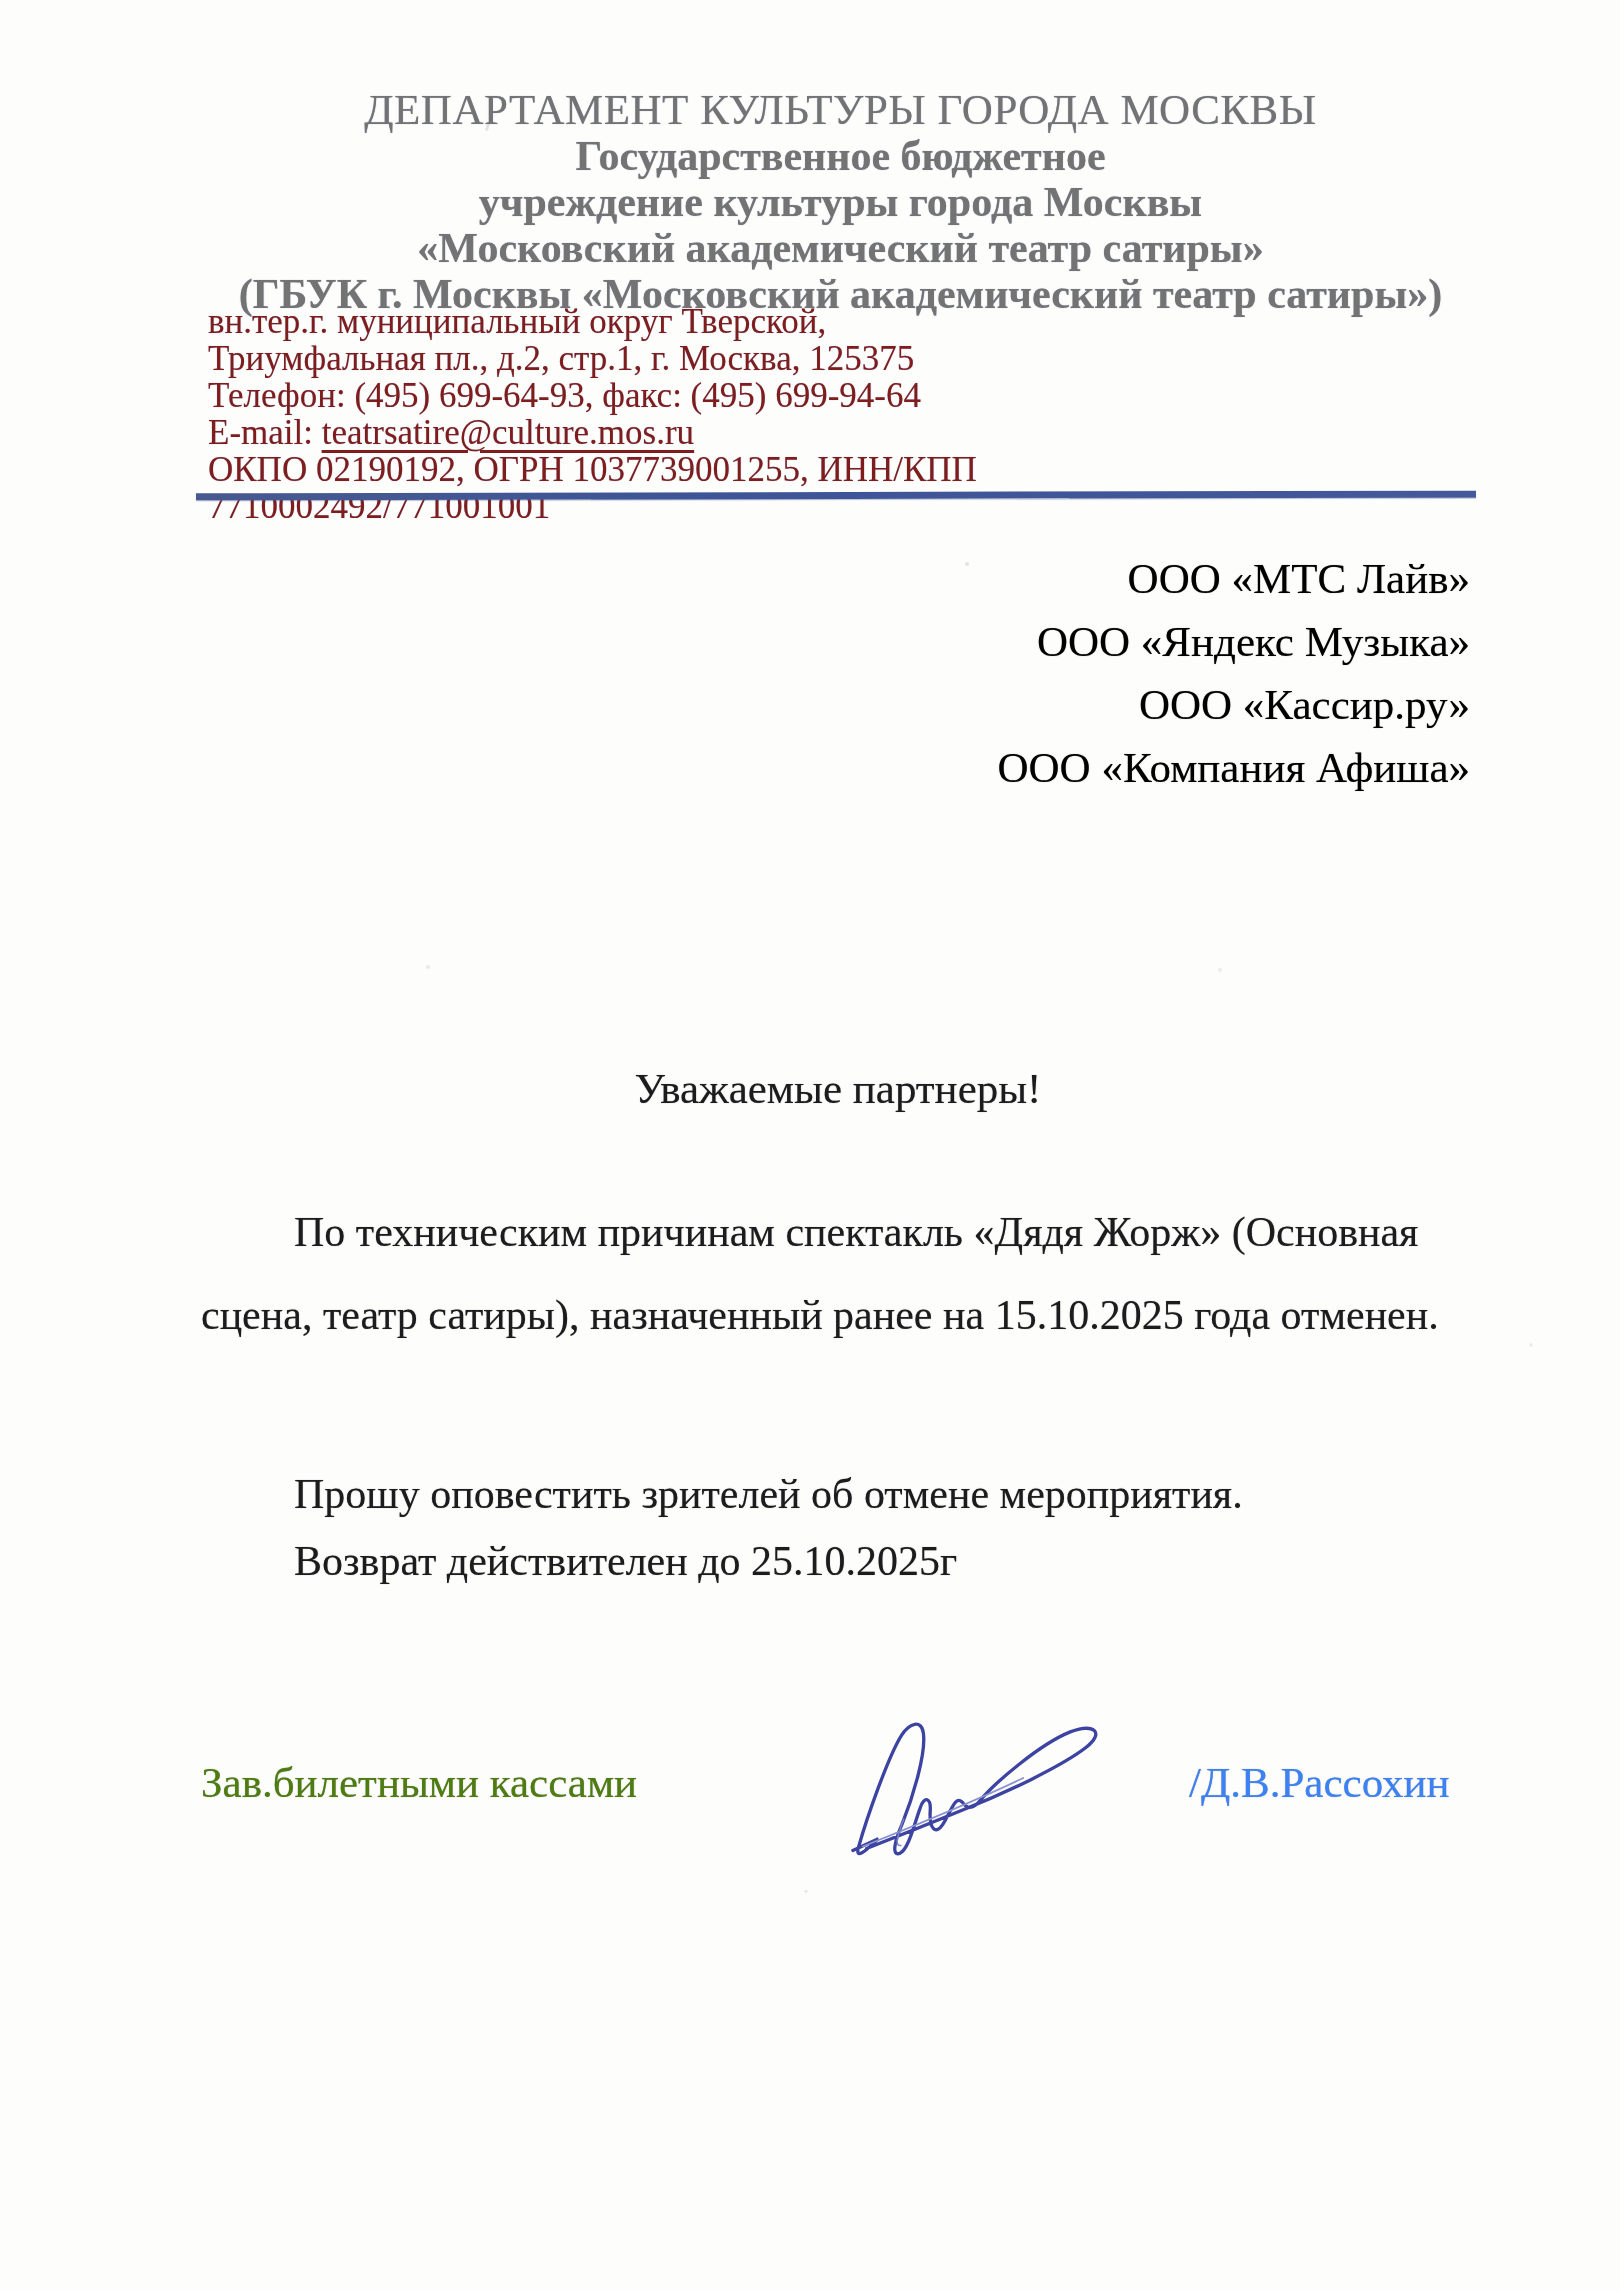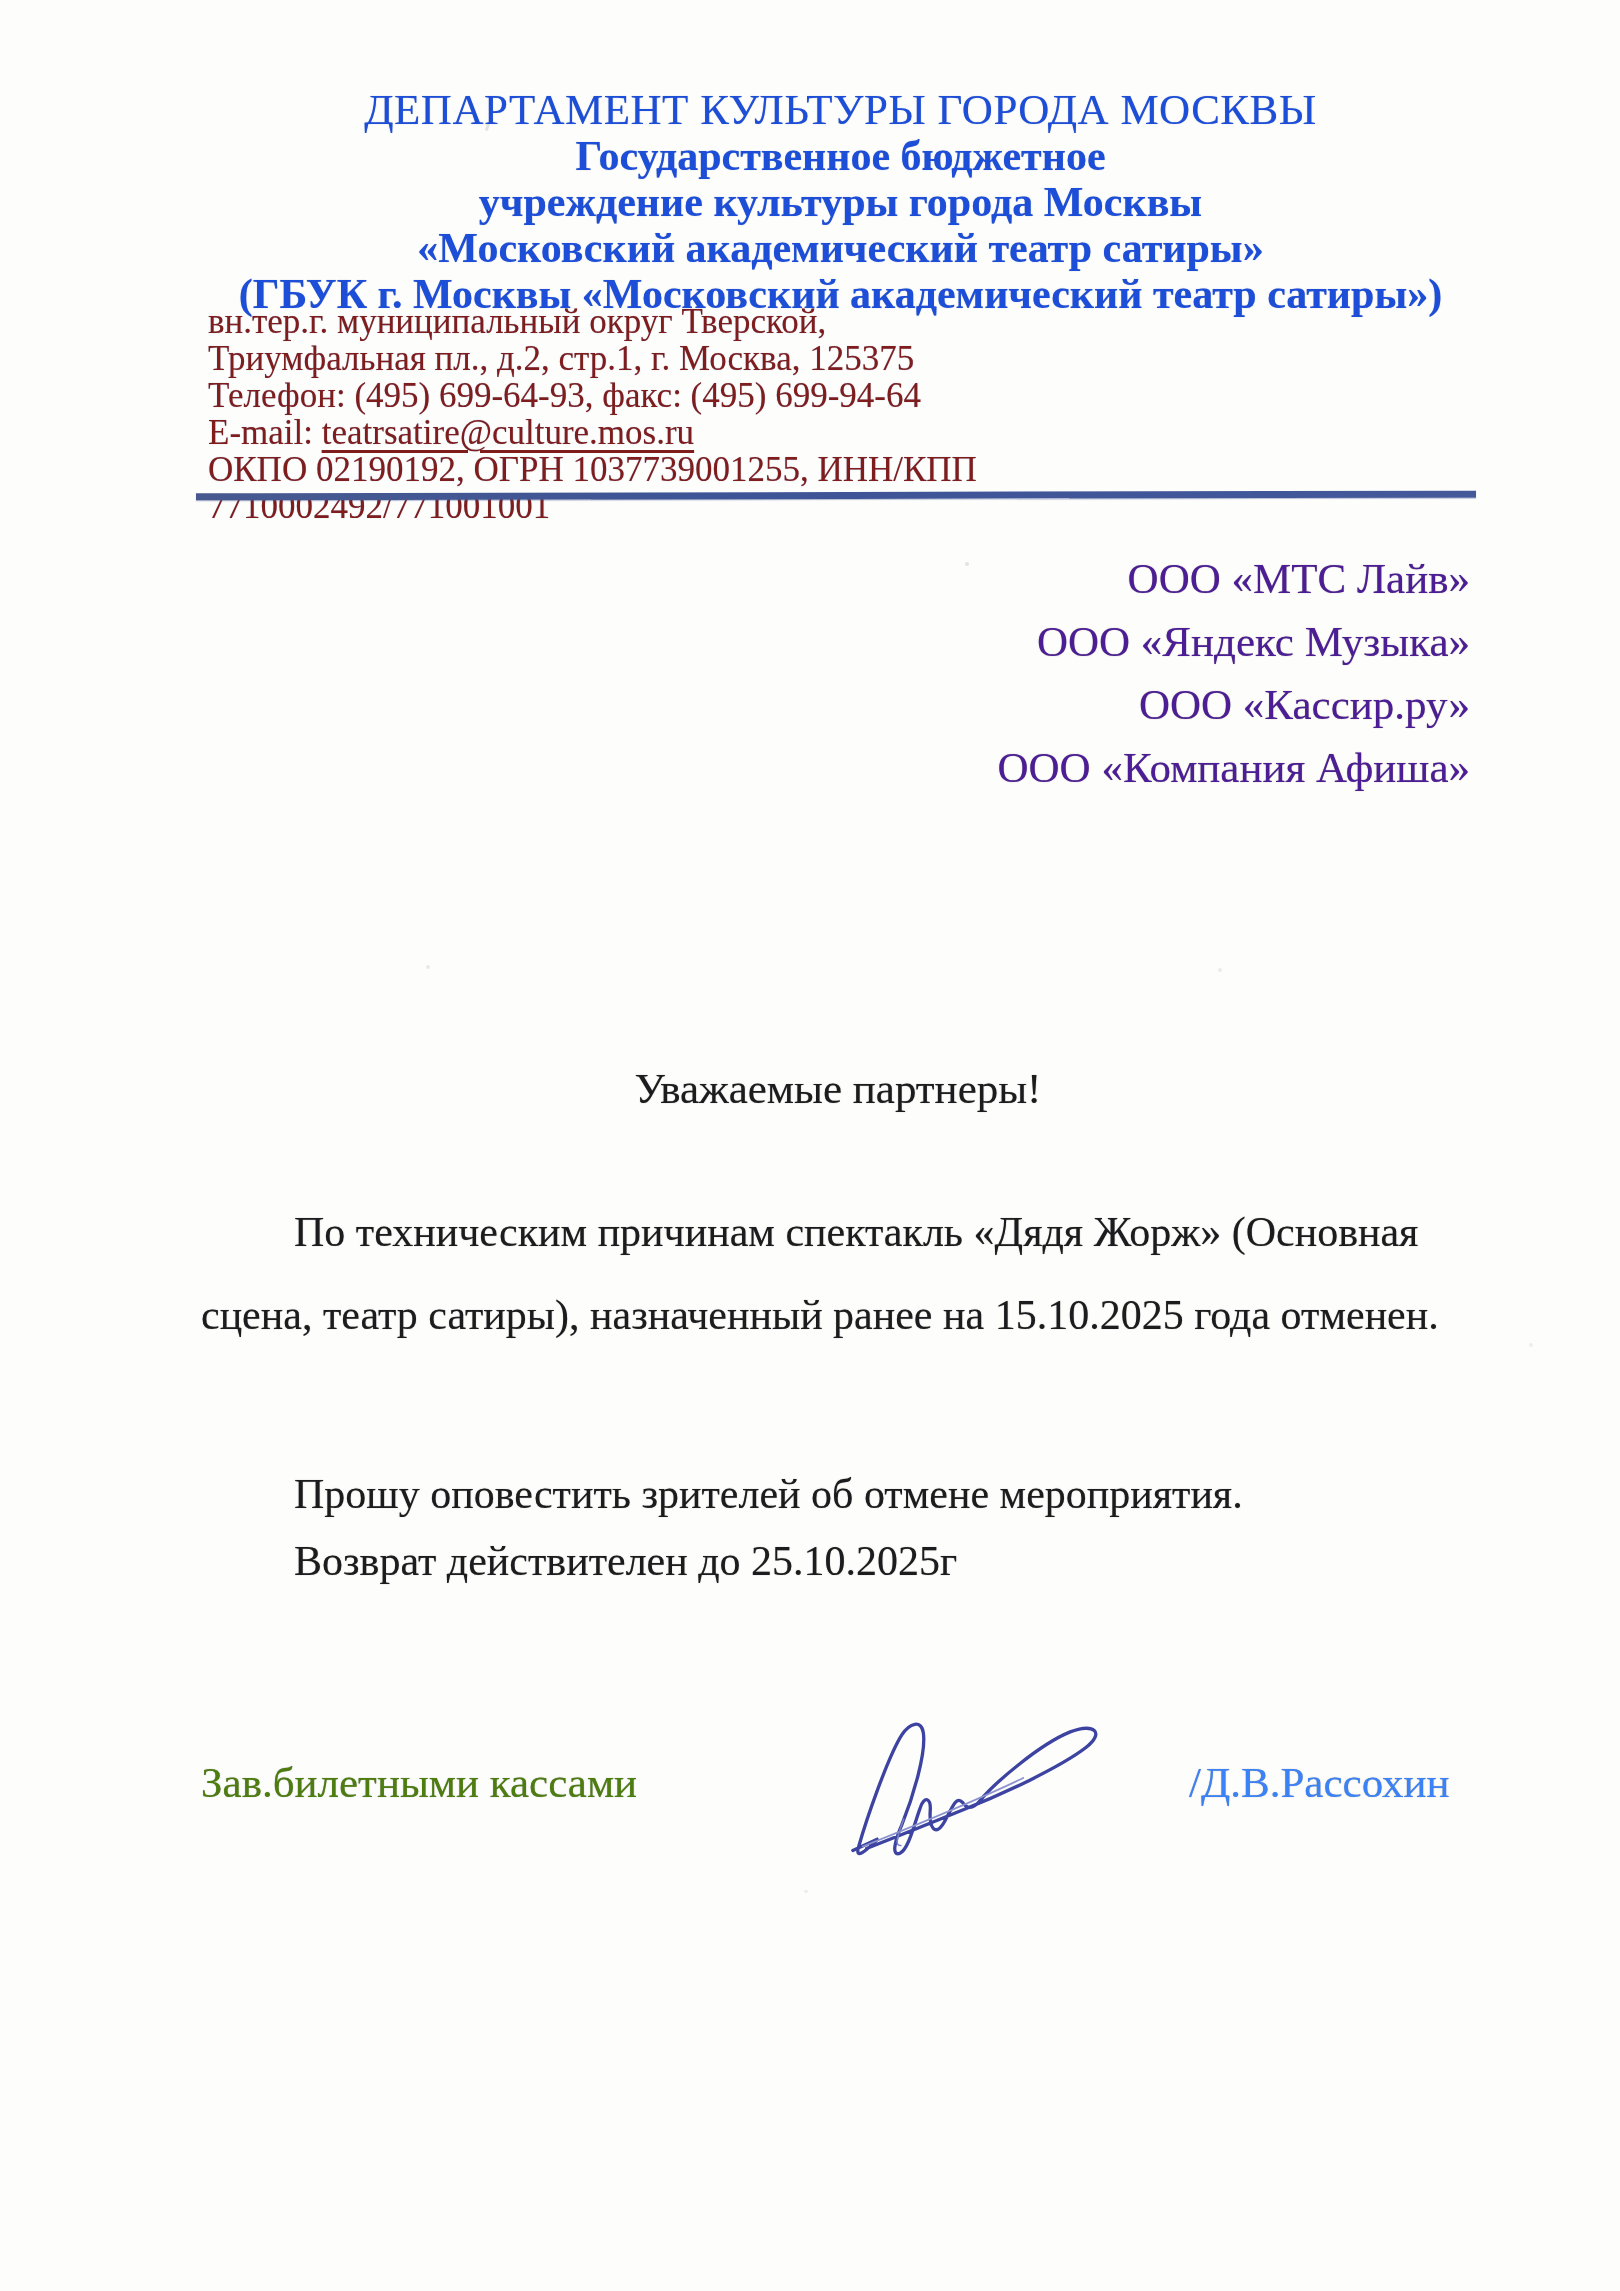--- a/index.html
+++ b/index.html
@@ -7,42 +7,42 @@
     position:relative;
     width:1620px;height:2292px;
     margin:0 auto;
     background:#fdfdfc;
     overflow:hidden;
     font-family:"Liberation Serif","DejaVu Serif",serif;
   }
   
   .lh-center{
     position:absolute;left:201px;top:87px;width:1279px;
-    text-align:center;color:#1d4ed8;
+    text-align:center;color:#737373;
     line-height:46px;
     text-shadow:0 0 1px rgba(30,50,120,.45);
   }
   .lh-dept{font-size:43px;font-weight:400;letter-spacing:0.5px;}
   .lh-bold{font-size:42px;font-weight:700;}
   .lh-address{
     position:absolute;left:208px;top:303px;width:1078px;
     color:#7f1d1d;font-size:35px;line-height:37px;text-align:left;
     text-shadow:0 0 1px rgba(30,50,120,.4);
   }
   .lh-email-link{text-decoration:underline;text-underline-offset:5.9px;text-decoration-thickness:2.5px;}
   .lh-rule{
     position:absolute;left:196px;top:492px;width:1280px;height:6.9px;
     background:linear-gradient(90deg,#47598f 0%,#3d5496 40%,#44589a 100%);
     transform:rotate(-.12deg);
     box-shadow:0 1px 1px rgba(60,80,140,.35);
   }
   
   .recipients{
     position:absolute;left:201px;top:547px;width:1269px;
-    text-align:right;color:#4c1d95;font-size:43px;line-height:63px;
+    text-align:right;color:#000000;font-size:43px;line-height:63px;
     text-shadow:0 0 1px rgba(40,40,40,.5);
   }
   
   .salutation{
     position:absolute;left:201px;top:1059px;width:1274px;
     text-align:center;color:#1c1c1e;font-size:43px;line-height:59px;
     text-shadow:0 0 1px rgba(40,40,40,.5);
   }
   .para{
     position:absolute;color:#1c1c1e;font-size:42px;line-height:83px;

